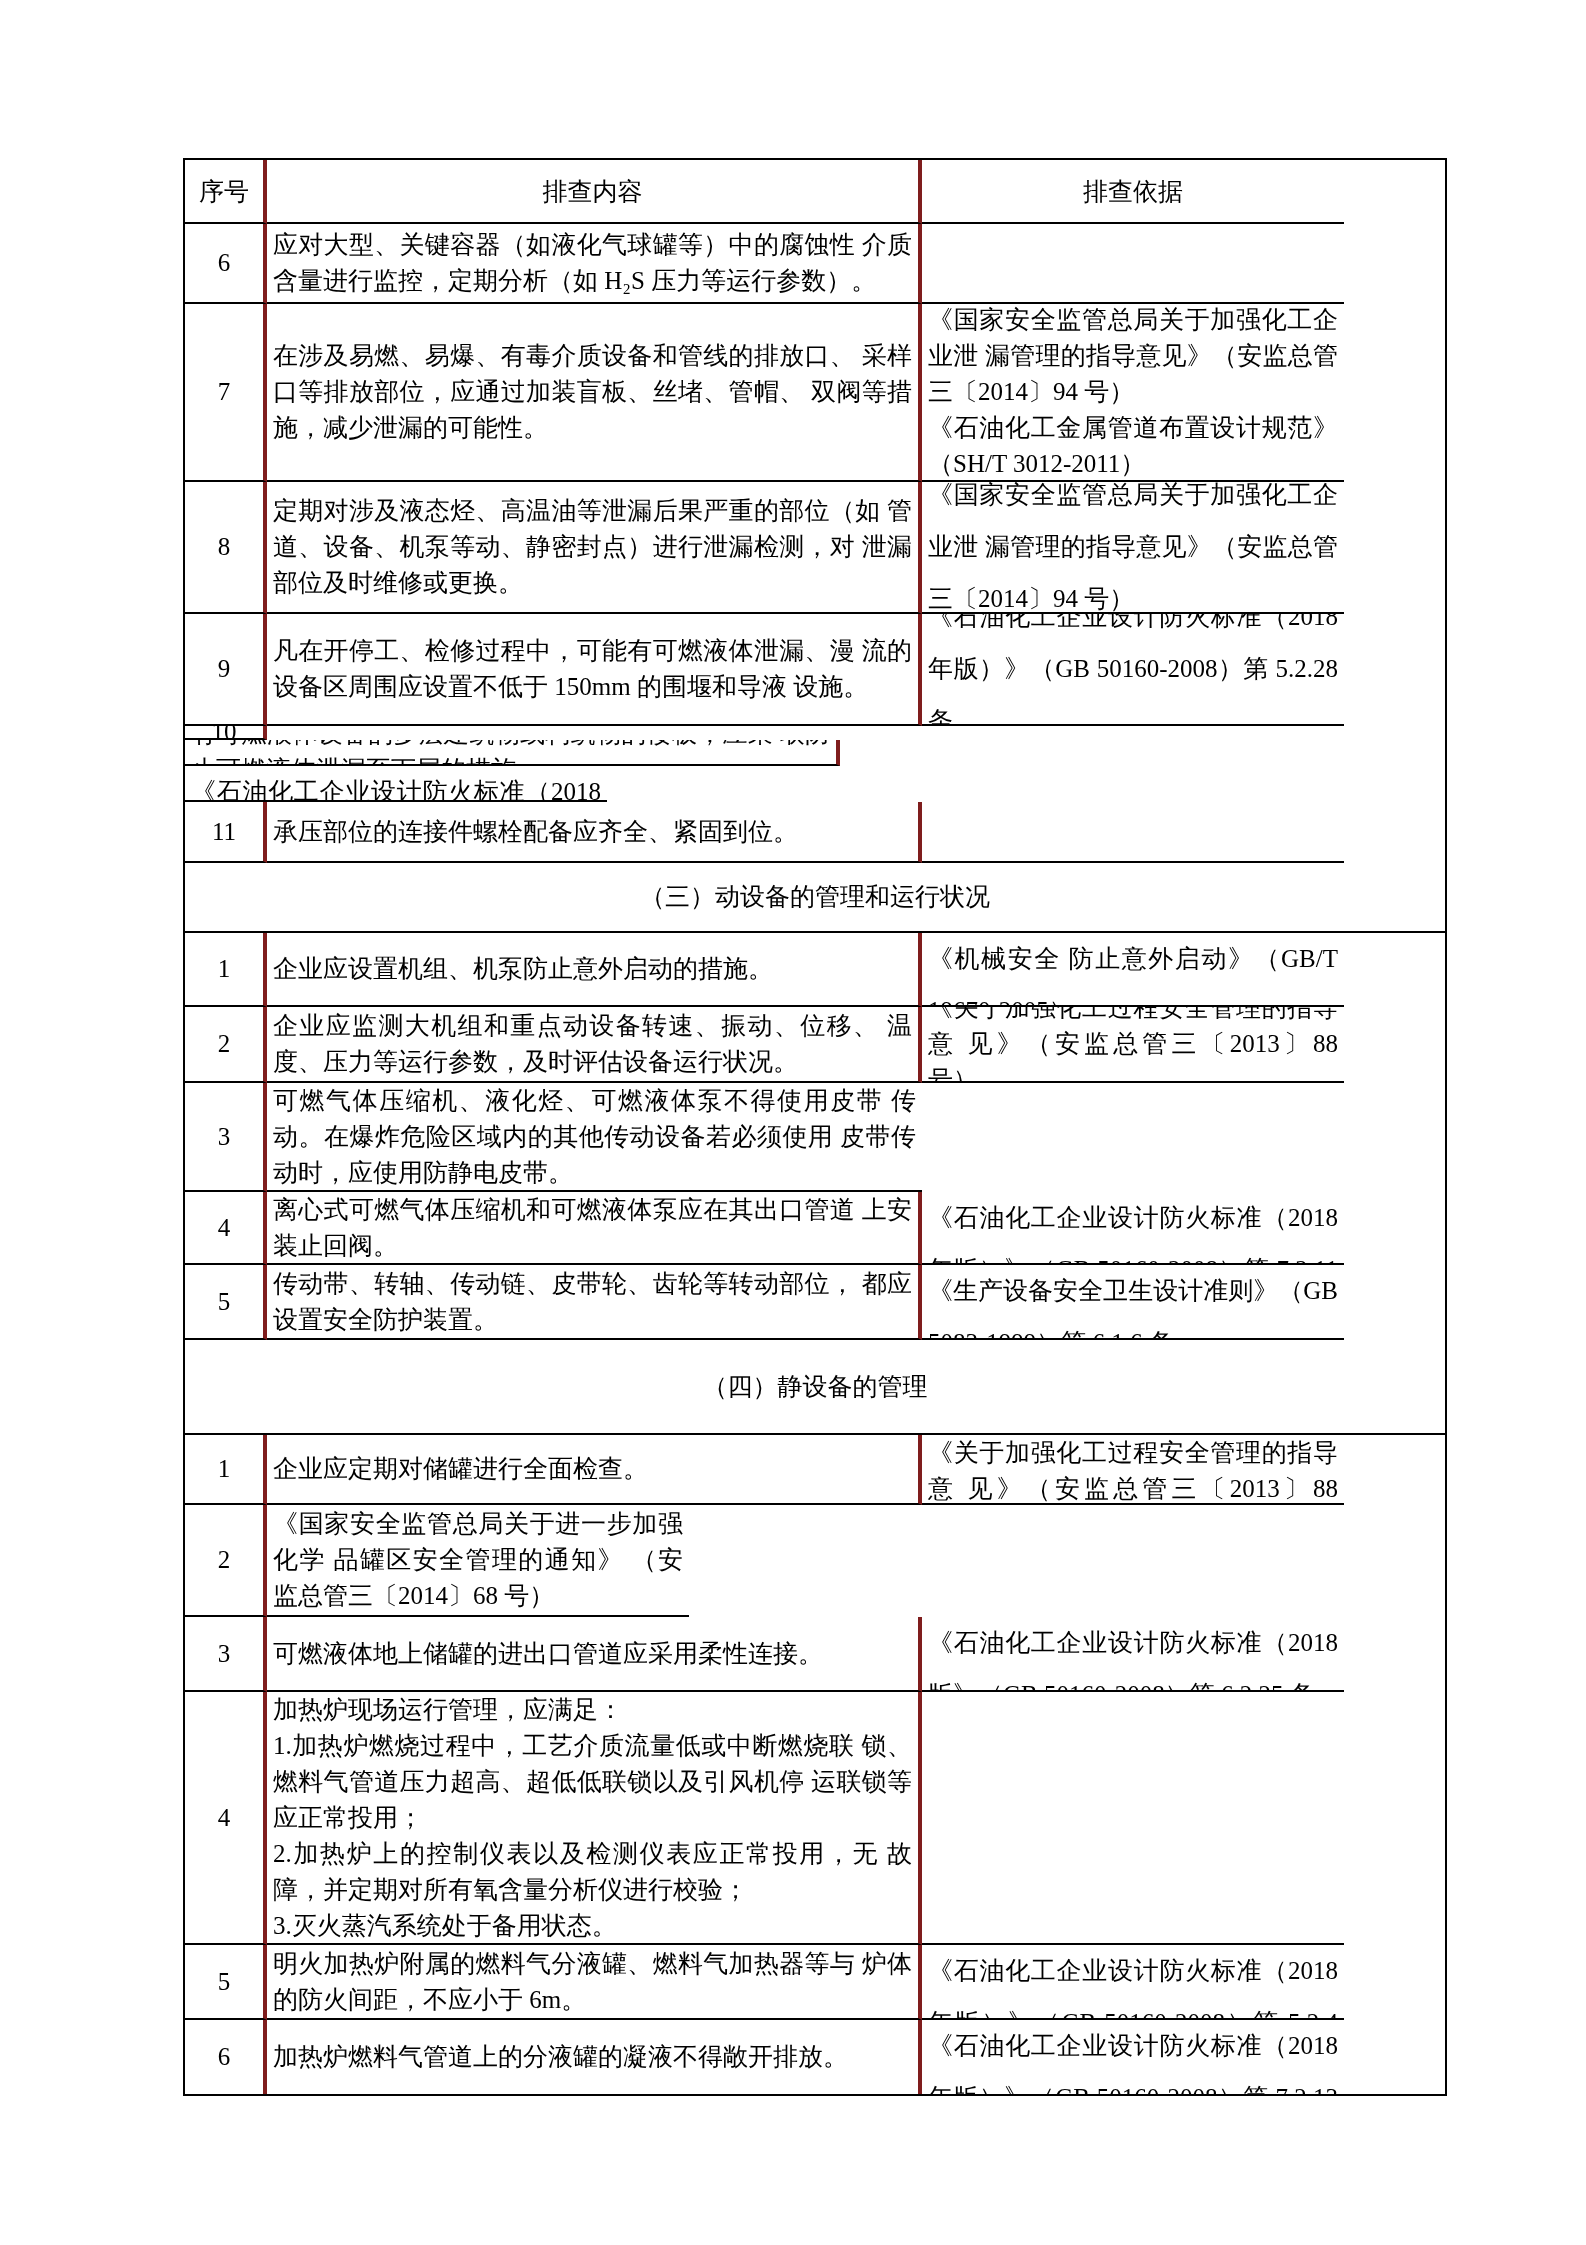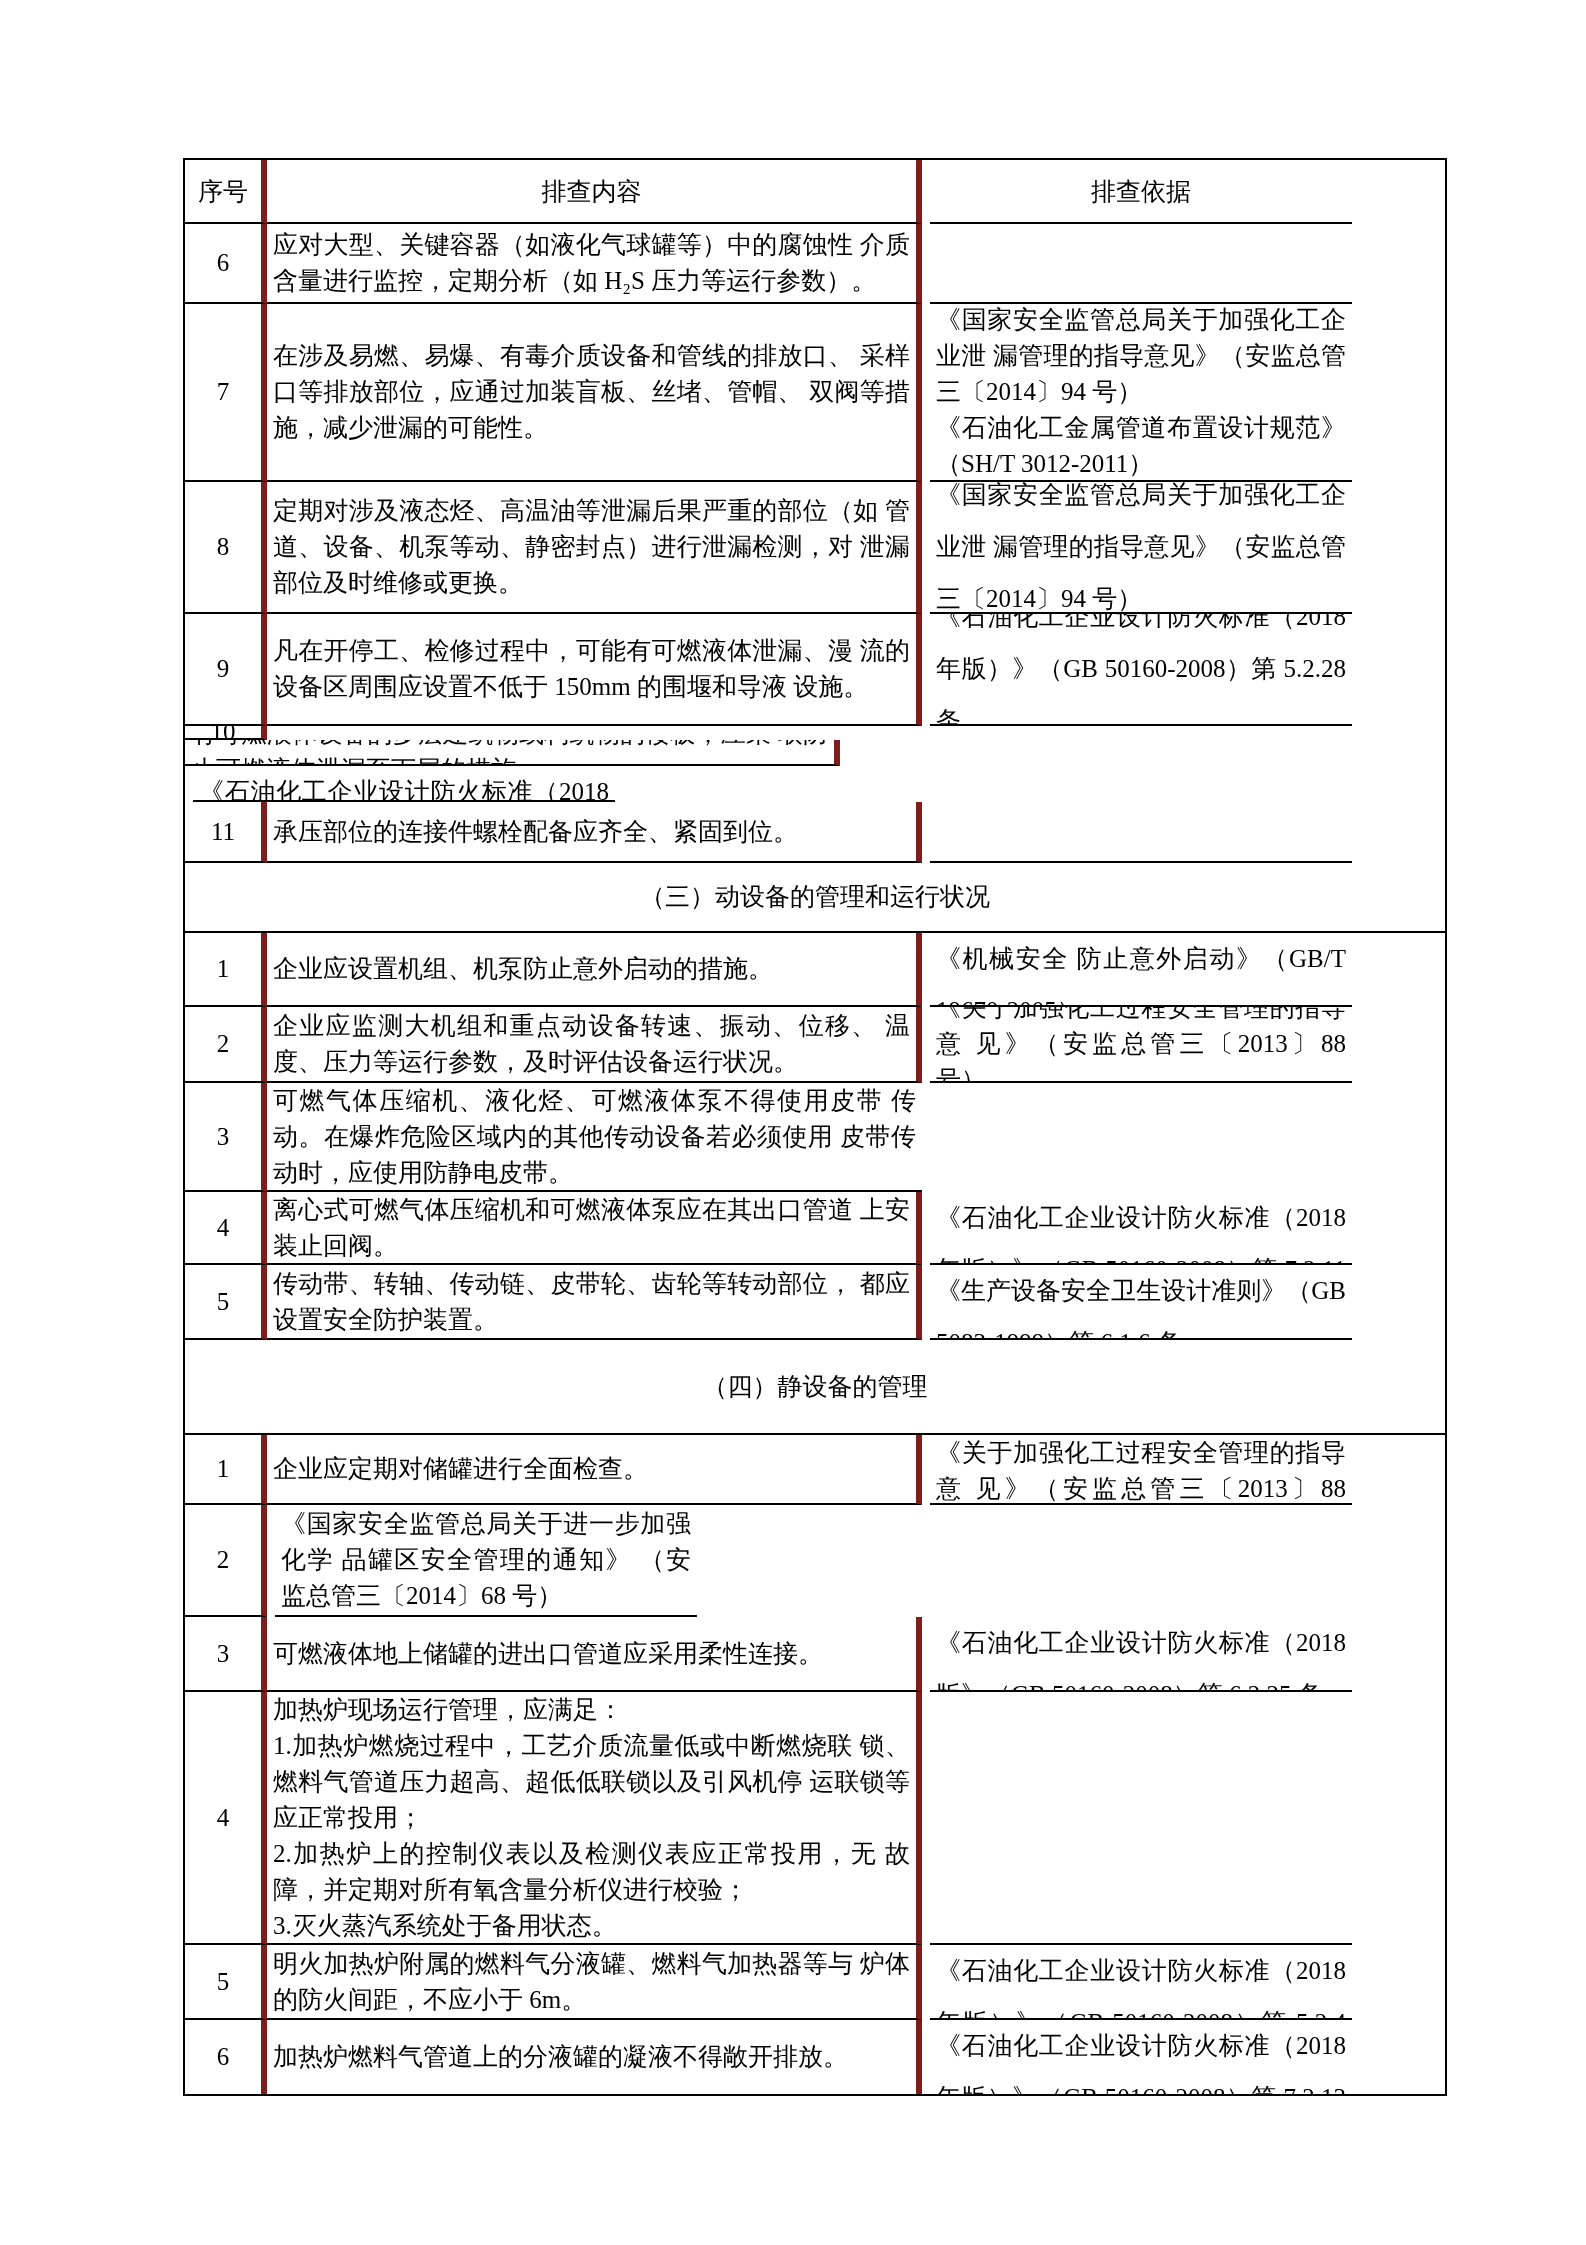--- a/index.html
+++ b/index.html
@@ -27,30 +27,30 @@
     display: flex;
     width: 100%;
   }
   .cell {
     display: flex;
     flex-direction: column;
     justify-content: center;
     overflow: hidden;
     box-sizing: border-box;
     padding: 0 6px;
-    border-right: 6px solid #7f1d1d;
+    border-right: 4px solid #7f1d1d;
     border-bottom: 2px solid #000000;
     font-size: 25px;
   }
   .cell:last-child { border-right: none; }
   #rows .row:last-child .cell { border-bottom: none; }
   .cell.top { justify-content: flex-start; }
   .c1 { width: 82px; align-items: center; text-align: center; }
   .c2 { width: 655px; }
-  .c3 { width: 422px; margin-left: 8px; }
+  .c3 { width: 422px; }
   .sec { width: 100%; align-items: center; text-align: center; }
   .cell p {
     margin: 0;
     font-size: 25px;
     line-height: 36px;
     text-align: justify;
     width: 100%;
   }
   .c1 p, .sec p { text-align: center; }
   .c3.wide p { line-height: 52px; }

